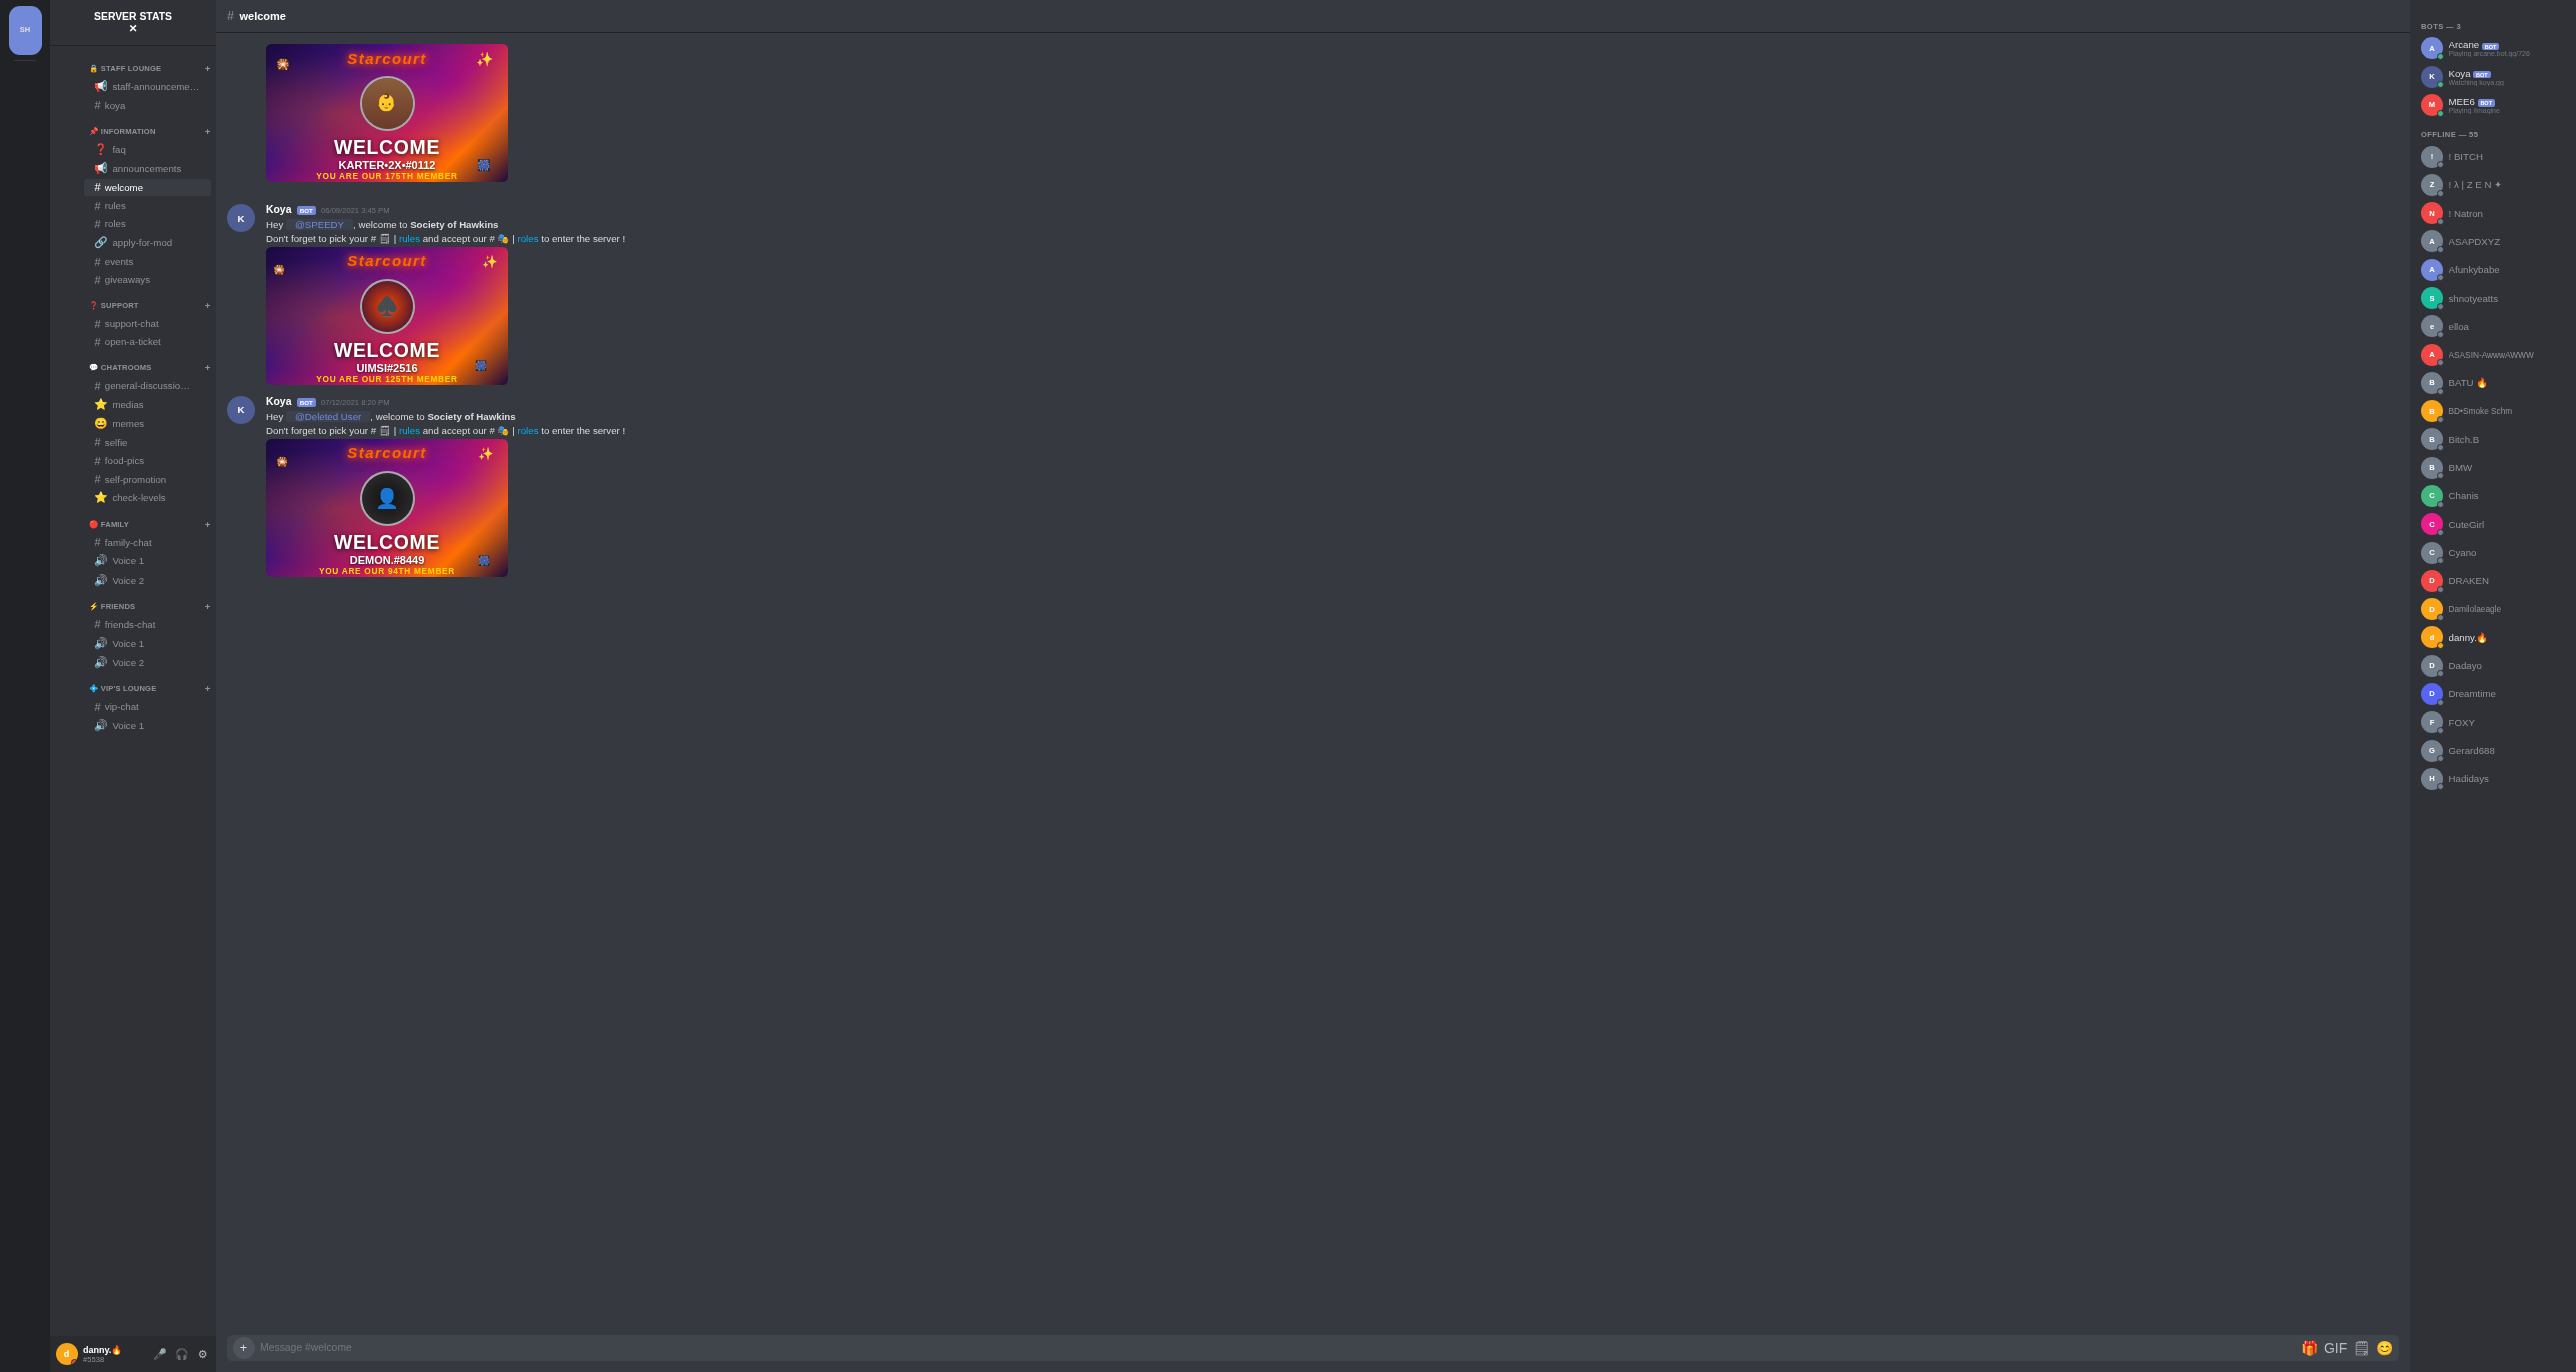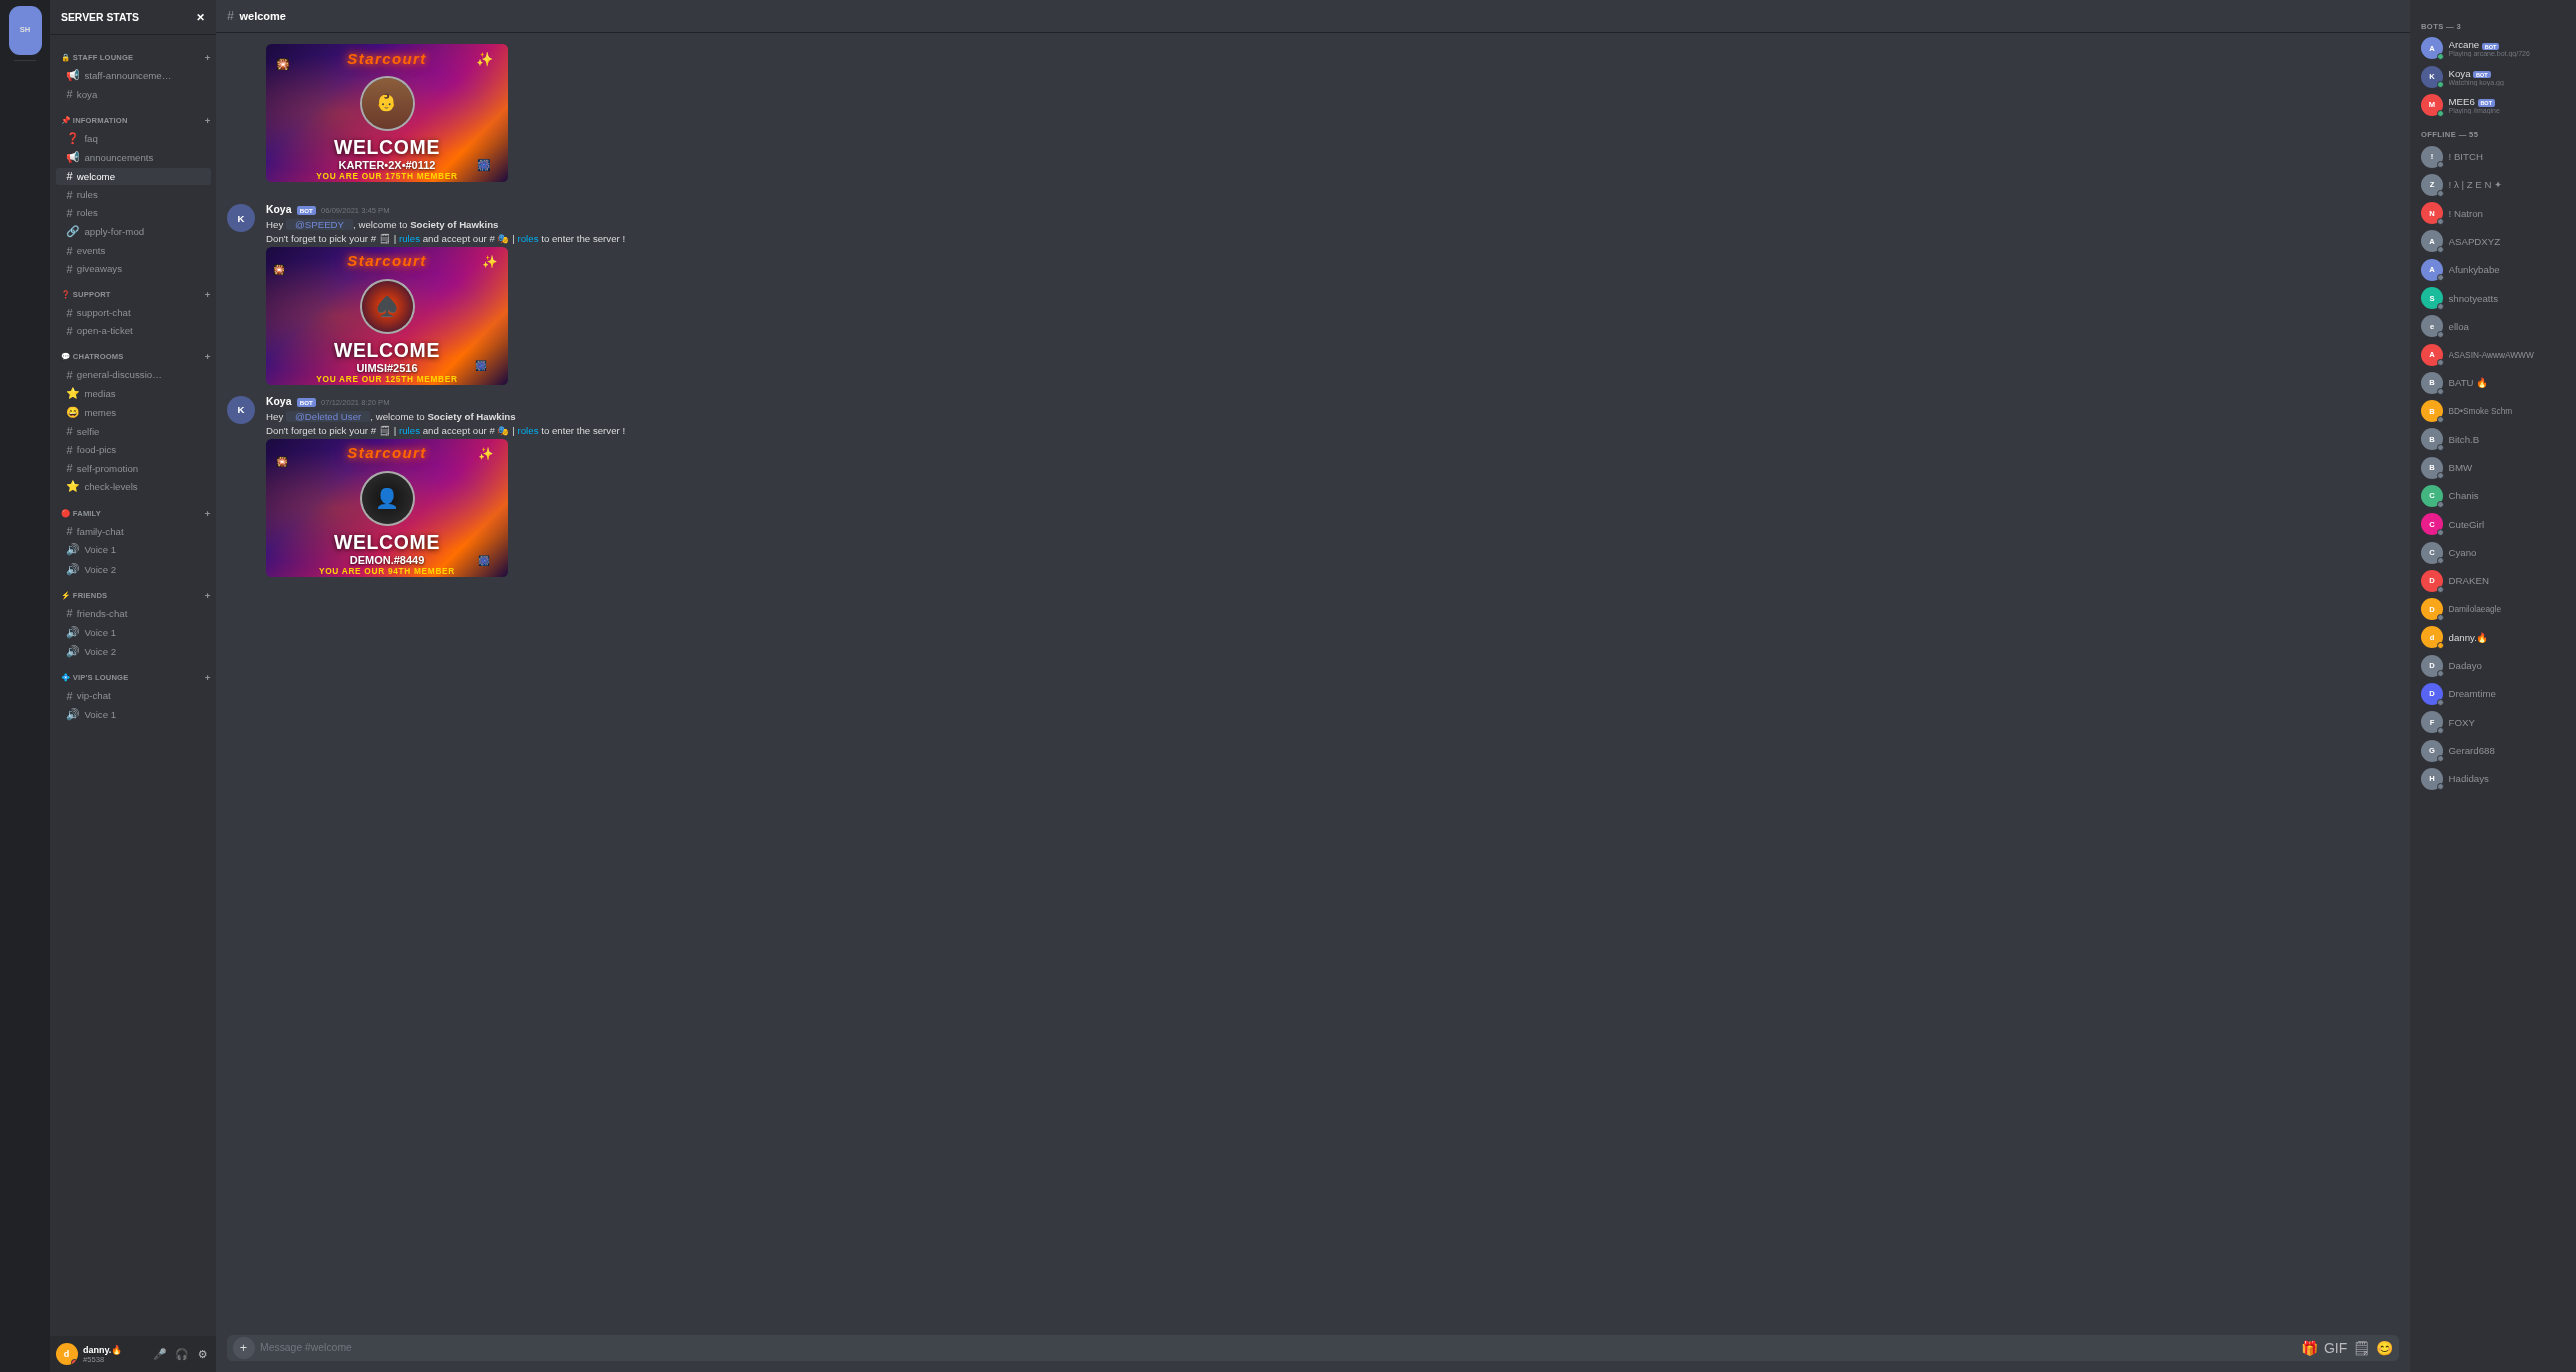--- a/index.html
+++ b/index.html
@@ -62,25 +62,27 @@
     .server-header {
       padding: 11px;
       border-bottom: 0.7px solid #202225;
       font-weight: 700;
       font-size: 10.4px;
       color: #fff;
       cursor: pointer;
       display: flex;
       align-items: center;
       justify-content: space-between;
+      flex-direction: column;
     }
     .channel-list {
       flex: 1;
       overflow-y: auto;
       padding: 5.5px 0;
+      margin-left: 28px;
     }
     .channel-list::-webkit-scrollbar { width: 2.8px; }
     .channel-list::-webkit-scrollbar-thumb { background: #202225; border-radius: 1.4px; }
     .channel-category {
       padding: 11px 5.5px 2.8px 11px;
       font-size: 7.6px;
       font-weight: 700;
       color: #8e9297;
       text-transform: uppercase;
       letter-spacing: 0.02em;

